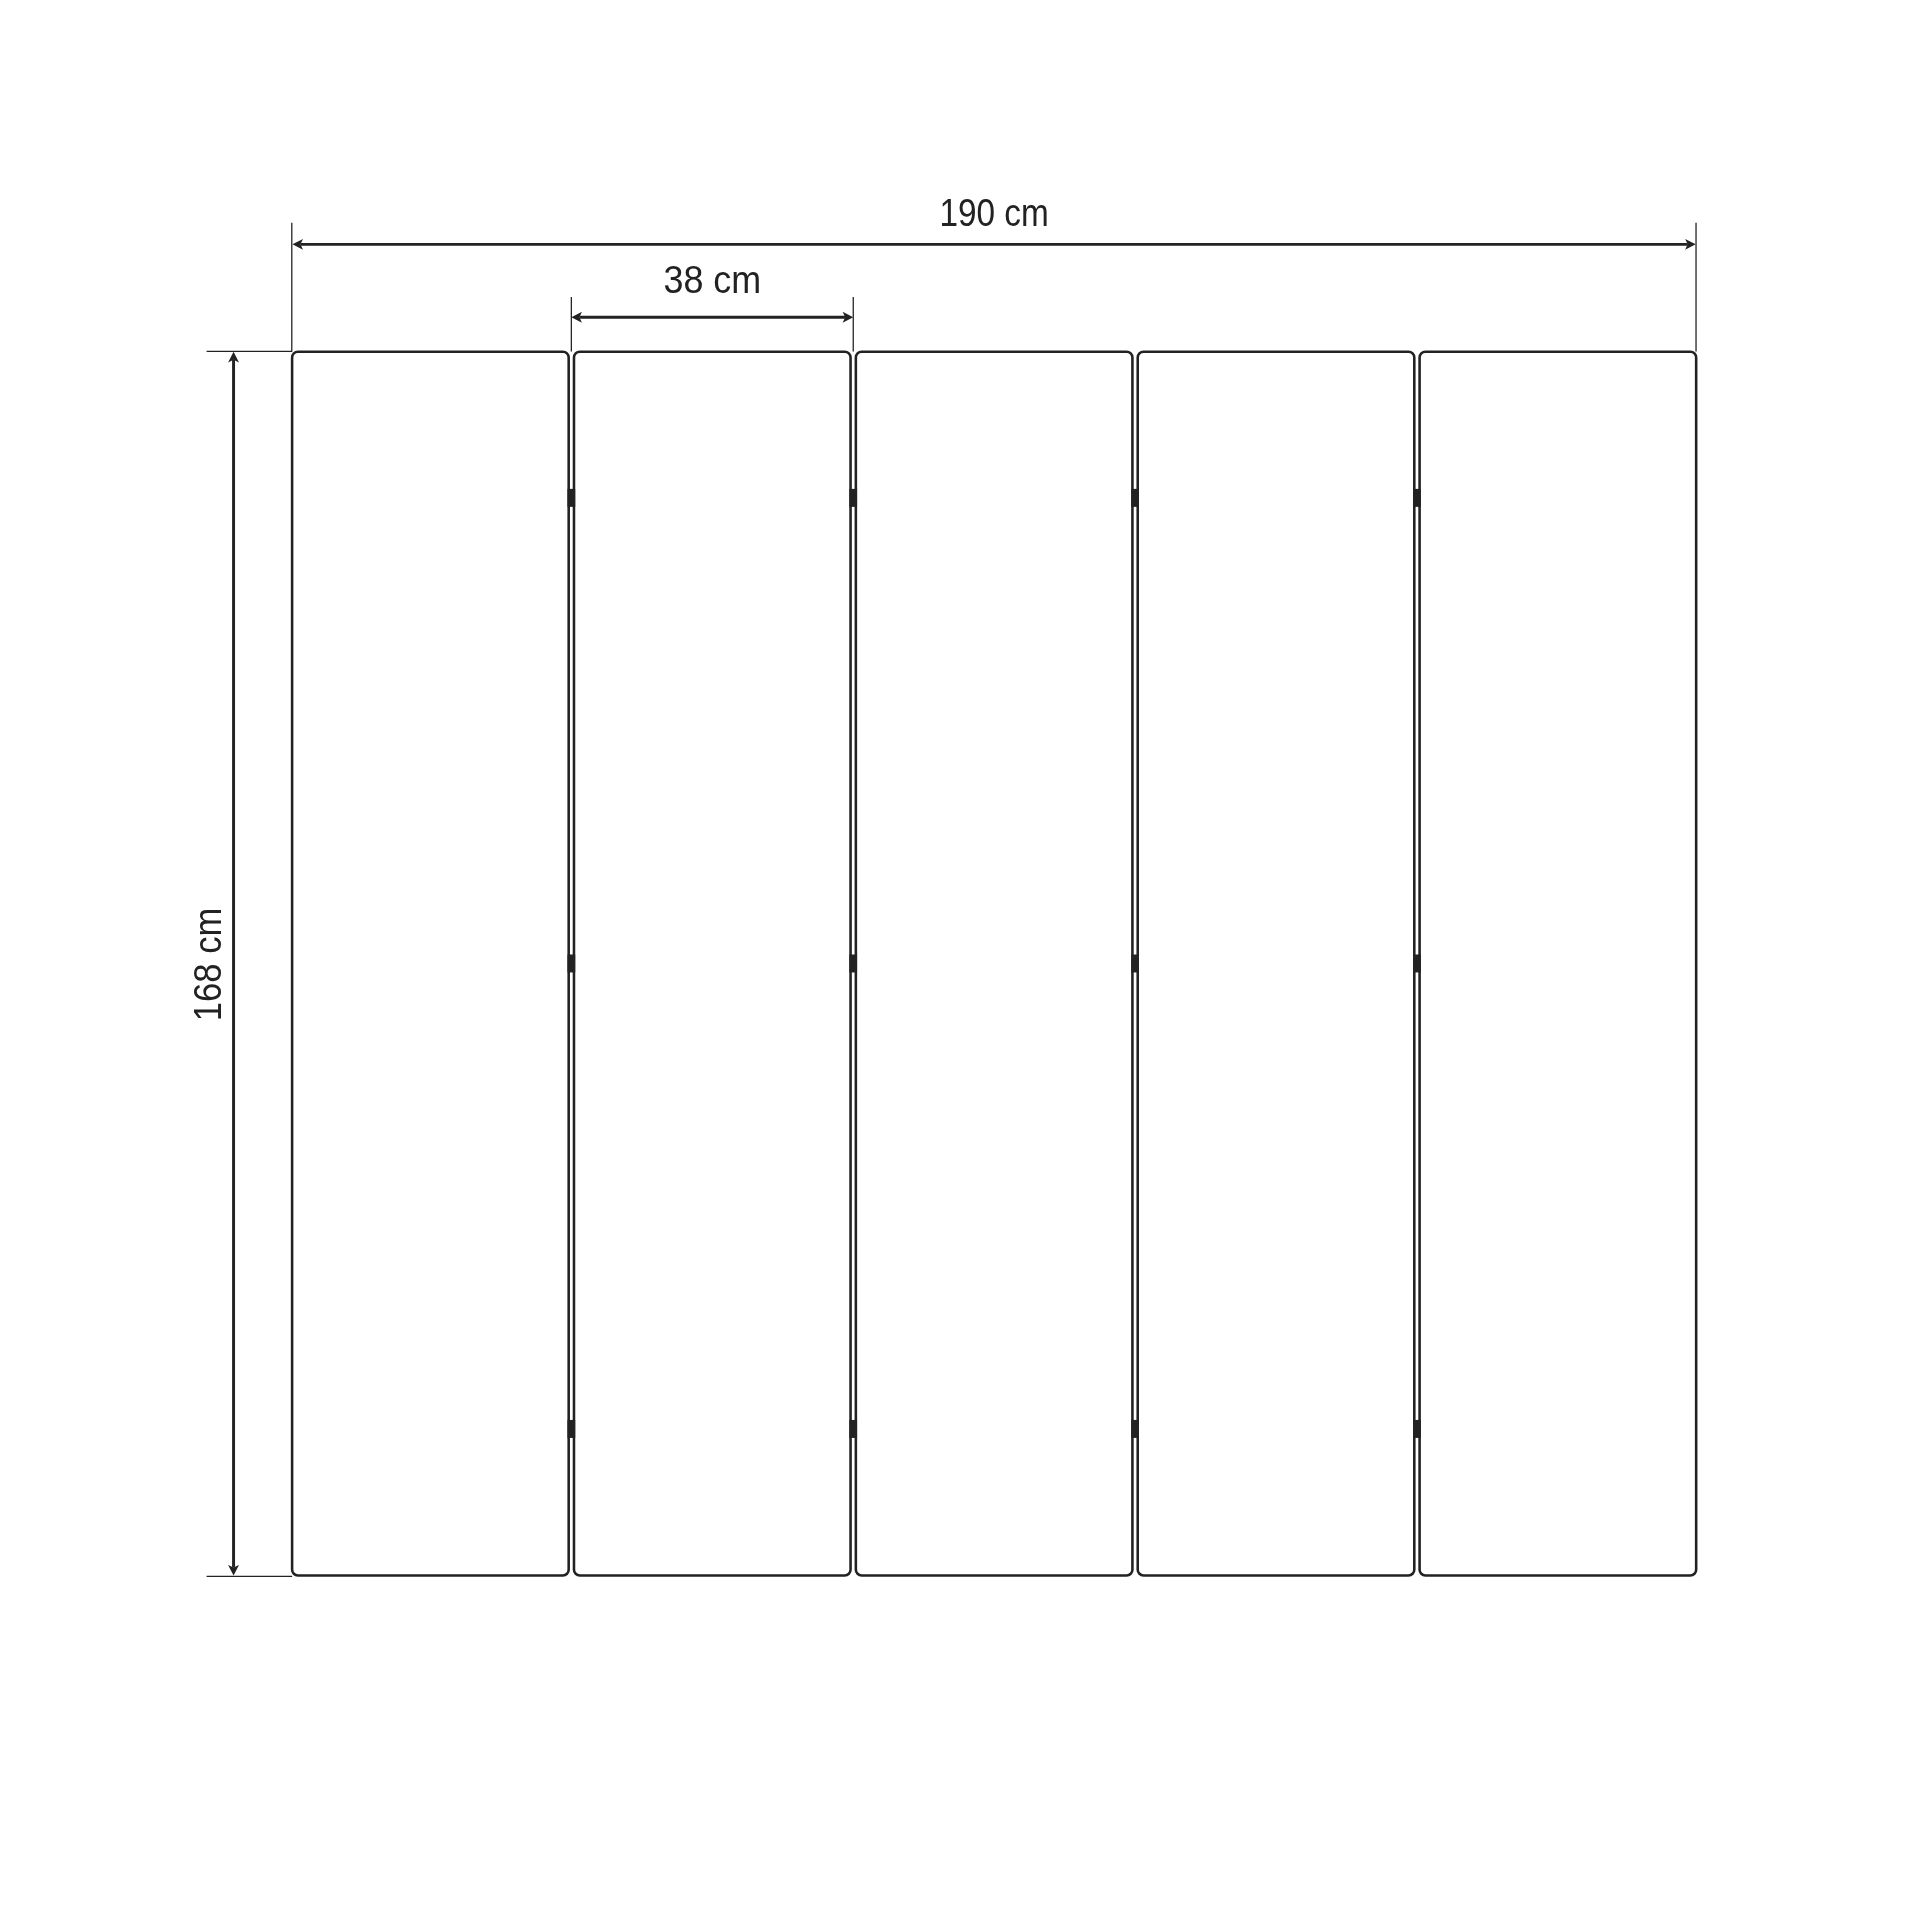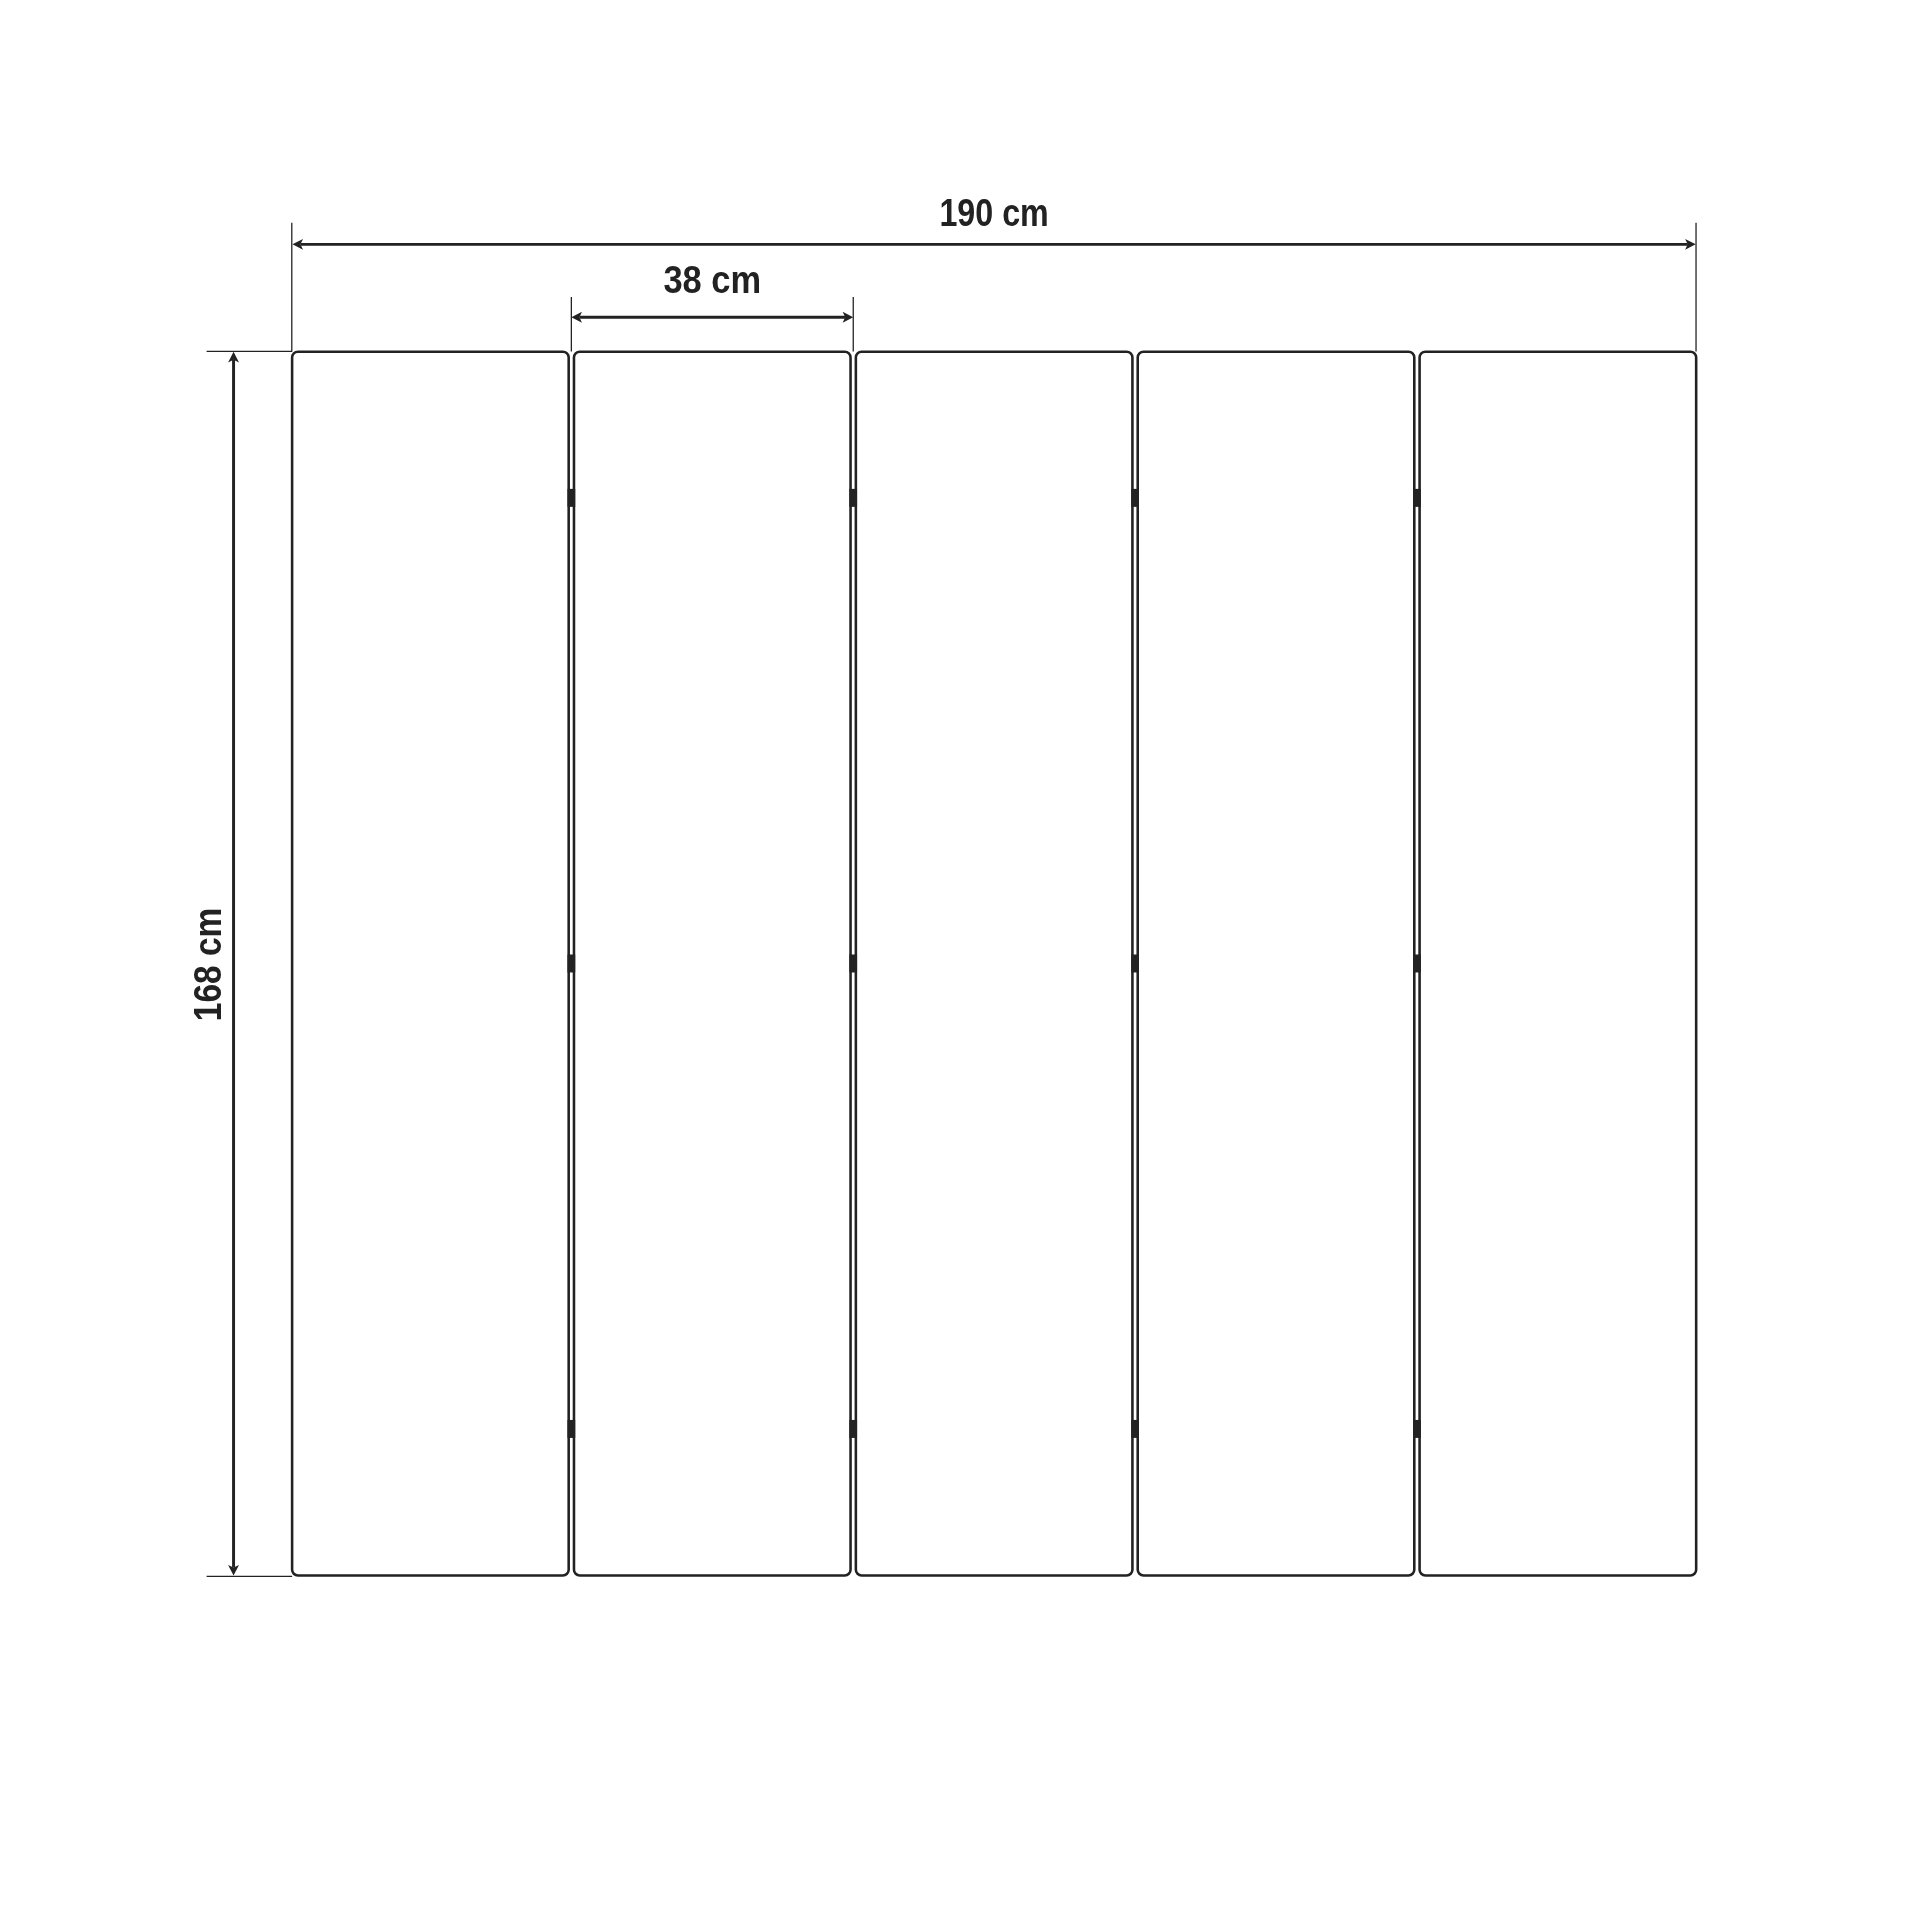--- a/index.html
+++ b/index.html
@@ -1,16 +1,16 @@
 <!DOCTYPE html>
 <html style="font-size:10.3px"><head>
 <meta charset="utf-8">
 <style>
   html,body{margin:0;padding:0;background:#ffffff;}
-  .stage{width:1926px;height:1926px;position:relative;background:#ffffff;overflow:hidden;font-weight:bold;}
+  .stage{width:1926px;height:1926px;position:relative;background:#ffffff;overflow:hidden;}
   text{font-family:"Liberation Sans", sans-serif;fill:#222222;}
 </style>
 </head>
 <body>
 <div class="stage">
 <svg width="1926" height="1926" viewBox="0 0 3000 3000" xmlns="http://www.w3.org/2000/svg">
 
   <rect x="0" y="0" width="3000" height="3000" fill="#ffffff"></rect>
 
   <g>

